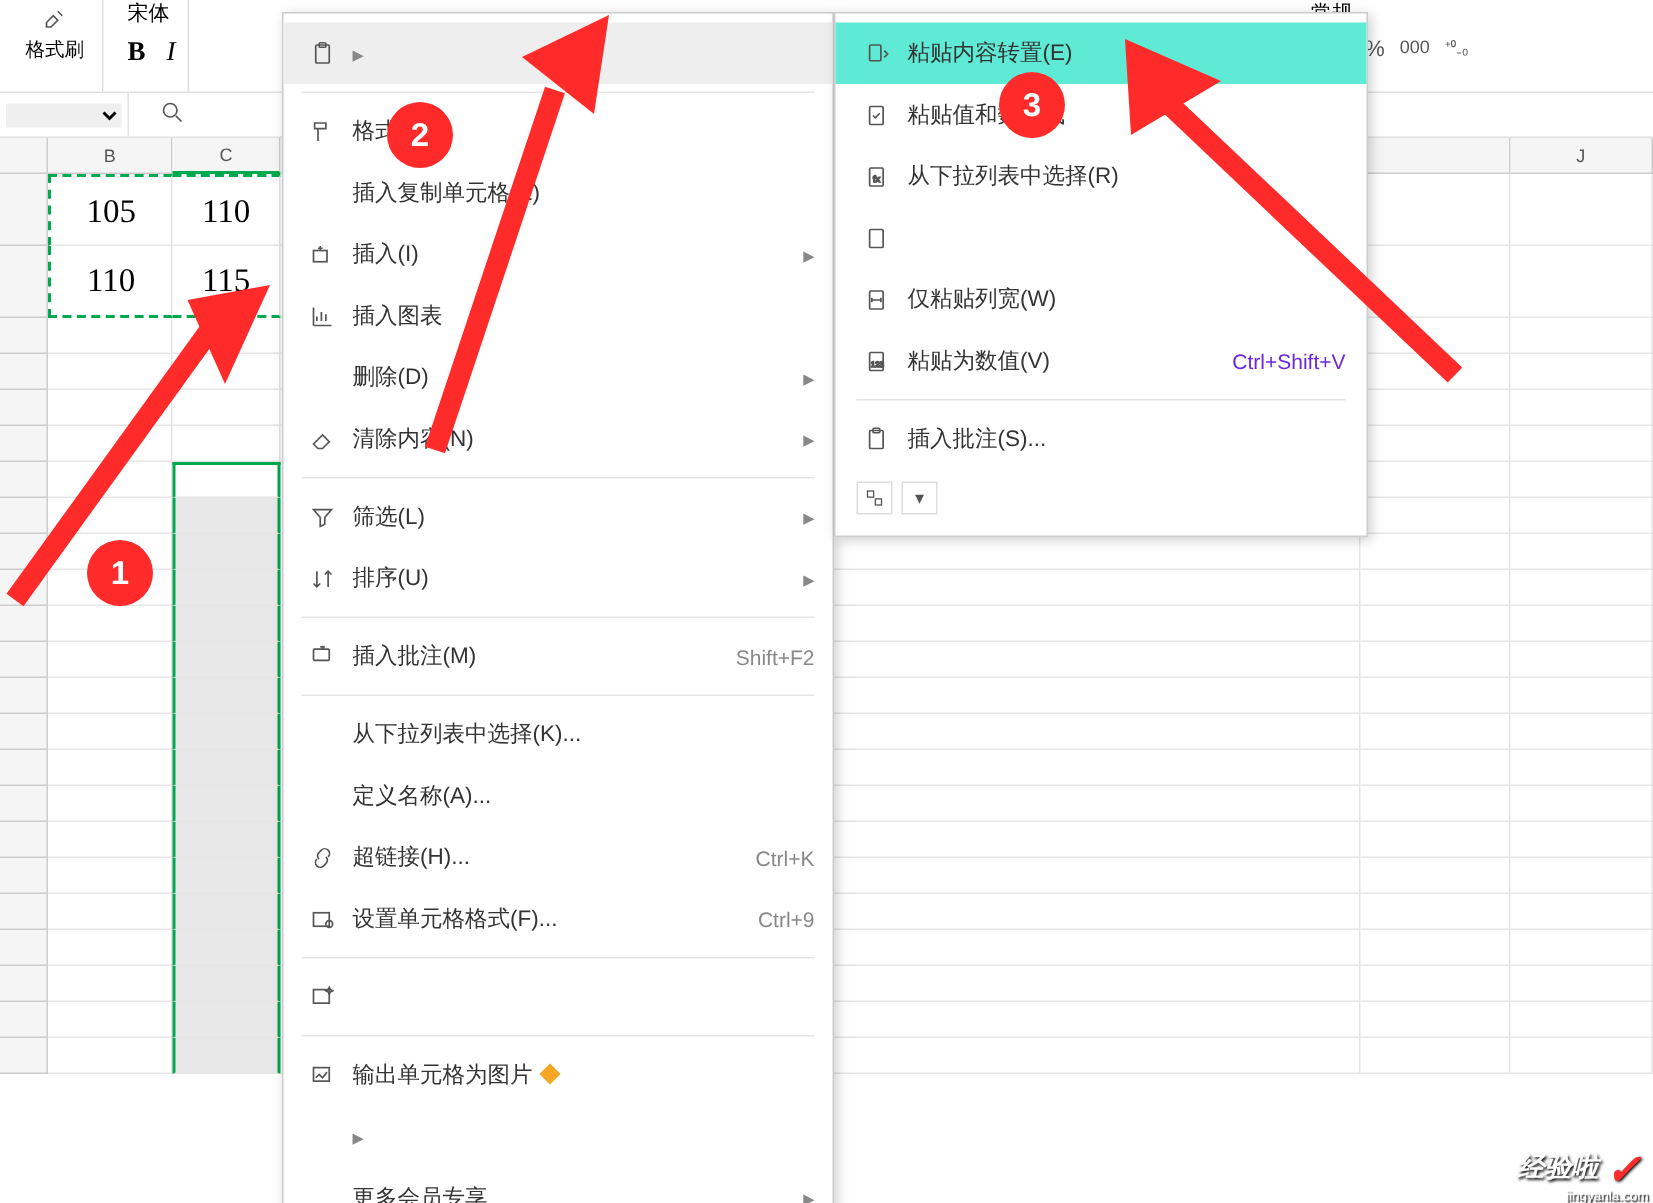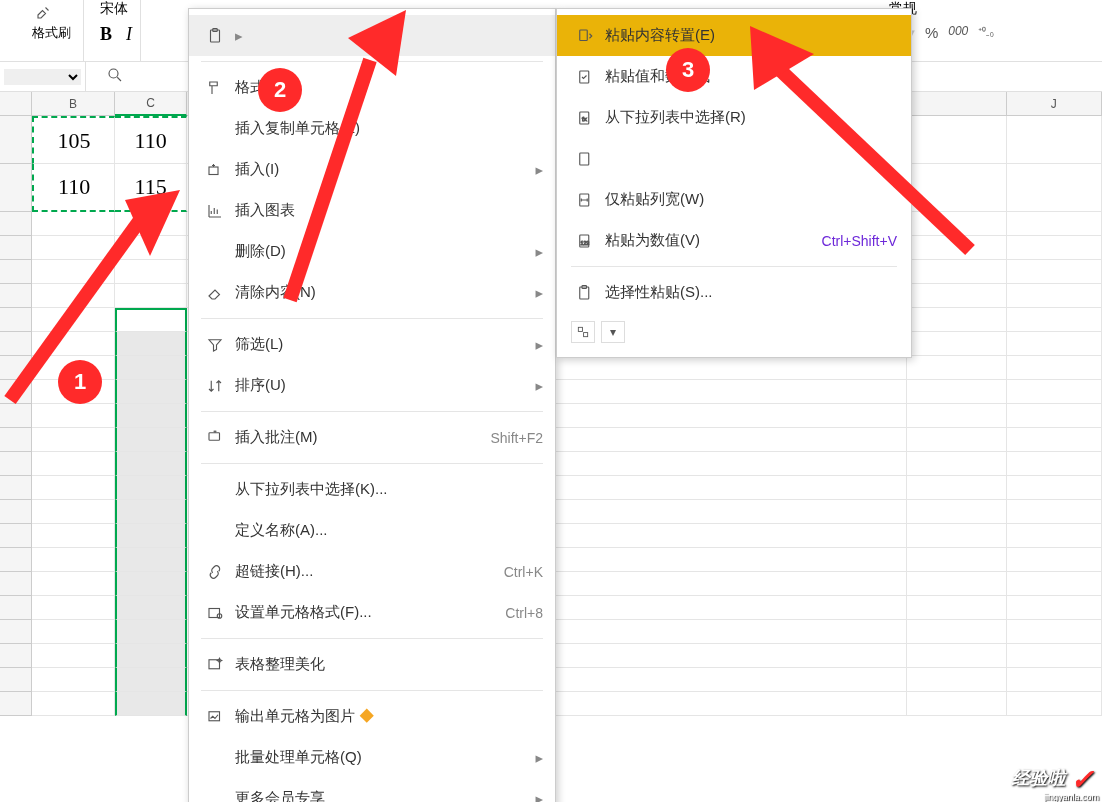--- a/index.html
+++ b/index.html
@@ -3,21 +3,21 @@
 <meta charset="utf-8">
 <style>
   * { box-sizing: border-box; margin: 0; padding: 0; }
   body { font-family: "Microsoft YaHei", sans-serif; font-size: 14px; background: #fff; width: 1102px; height: 802px; overflow: hidden; position: relative; }
   
   .toolbar { display: flex; align-items: center; height: 62px; border-bottom: 1px solid #e0e0e0; padding: 0 5px; gap: 8px; }
   .t-group { display: flex; align-items: flex-start; gap: 6px; padding: 0 8px; border-right: 1px solid #e0e0e0; height: 100%; }
   .t-group:last-child { border-right: none; }
   .t-btn { display: flex; flex-direction: column; align-items: center; gap: 2px; font-size: 12px; cursor: pointer; padding: 2px 4px; }
   .t-icon { width: 20px; height: 20px; display:flex; align-items:center; justify-content:center; color:#555; }
-  .t-label { font-size: 13px; margin-left: 15px; }
+  .t-label { font-size: 13px; }
   .font-name { font-size: 14px; }
   .bold { font-weight: bold; font-family: "Times New Roman"; font-size:18px; }
   .italic { font-style: italic; font-family: "Times New Roman"; font-size:18px; }
   
   .formula-row { display:flex; align-items:center; height:30px; border-bottom:1px solid #e0e0e0; }
   .cell-ref { width:86px; border-right:1px solid #e0e0e0; height:100%; display:flex; align-items:center; padding:0 4px; }
   .cell-ref select { border:none; width:100%; font-size:12px; }
   .zoom-i { margin:0 20px; color:#555; }
   
   .sheet-area { position:relative; }
@@ -46,21 +46,21 @@
   .menu-item { display:flex; align-items:center; height:41px; padding:0 12px; cursor:pointer; font-size:15px; color:#333; }
   .menu-item.hover { background:#eee; }
   .menu-item .m-icon { width:28px; display:flex; align-items:center; justify-content:center; color:#555; }
   .menu-item .m-text { flex:1; padding-left:6px; }
   .menu-item .m-sc { color:#888; font-size:14px; }
   .menu-item .m-arrow { color:#888; margin-left:6px; }
   .menu-sep { height:1px; background:#e5e5e5; margin:5px 12px; }
   
   .submenu { position:absolute; left:556px; top:8px; width:356px; background:#fff; border:1px solid #ccc; box-shadow:2px 2px 8px rgba(0,0,0,.2); z-index:101; padding:6px 0; }
   .sub-item { display:flex; align-items:center; height:41px; padding:0 14px; cursor:pointer; font-size:15px; color:#333; }
-  .sub-item.hover { background:#eab308; }
+  .sub-item.hover { background:#5eead4; }
   .sub-item .m-icon { width:28px; display:flex; align-items:center; justify-content:center; color:#555; }
   .sub-item .m-text { flex:1; padding-left:6px; }
   .sub-item .m-sc { color:#6d28d9; font-size:14px; }
   .sub-sep { height:1px; background:#e5e5e5; margin:5px 14px; }
   .sub-extra { display:flex; padding:8px 14px; gap:6px; }
   .sub-extra .eb { width:24px; height:22px; border:1px solid #ddd; display:flex; align-items:center; justify-content:center; font-size:12px; color:#555; }
   
   .circ { position:absolute; width:44px; height:44px; border-radius:22px; background:#ff2a2a; color:#fff; display:flex; align-items:center; justify-content:center; font-weight:bold; font-size:22px; z-index:200; }
   .c1 { left:58px; top:360px; }
   .c2 { left:258px; top:68px; }
@@ -99,21 +99,21 @@
     </div>
   </div>
   <div style="flex:0 0 724px;"></div>
   <div class="t-group" style="border-right:none;">
     <div style="display:flex; flex-direction:column; gap:6px; align-items:flex-start;">
       <span style="font-size:14px;">常规</span>
       <div style="display:flex; gap:10px; color:#555; font-size:15px;">
         <span>¥</span>
         <span style="color:#ccc;">▾</span>
         <span>%</span>
-        <span style="font-size:12px;font-style:italic;">000</span>
+        <span style="font-size:12px;">000</span>
         <span style="font-size:11px;">⁺⁰₋₀</span>
       </div>
     </div>
   </div>
 </div>
 
 <div class="formula-row">
   <div class="cell-ref">
     <select><option></option></select>
   </div>
@@ -430,45 +430,43 @@
     <span class="m-sc">Ctrl+K</span>
   </div>
   <div class="menu-item">
     <span class="m-icon">
         <svg class="ic" viewBox="0 0 24 24" fill="none" stroke="currentColor" stroke-width="1.5">
           <rect x="4" y="6" width="14" height="12"></rect>
           <circle cx="18" cy="16" r="3"></circle>
         </svg>
       </span>
     <span class="m-text">设置单元格格式(F)...</span>
-    <span class="m-sc">Ctrl+8</span>
+    <span class="m-sc">Ctrl+9</span>
   </div>
   <div class="menu-sep"></div>
   <div class="menu-item">
     <span class="m-icon">
         <svg class="ic" viewBox="0 0 24 24" fill="none" stroke="currentColor" stroke-width="1.5">
           <rect x="4" y="5" width="14" height="12"></rect>
           <path d="M18 3l1 2 2 1-2 1-1 2-1-2-2-1 2-1z"></path>
         </svg>
       </span>
-    <span class="m-text">表格整理美化</span>
   </div>
   <div class="menu-sep"></div>
   <div class="menu-item">
     <span class="m-icon">
         <svg class="ic" viewBox="0 0 24 24" fill="none" stroke="currentColor" stroke-width="1.5">
           <rect x="4" y="5" width="14" height="12"></rect>
           <path d="M6 14l3-3 3 3 4-5"></path>
         </svg>
       </span>
     <span class="m-text"><span>输出单元格为图片</span> <span style="color:#f5a623;">◆</span></span>
   </div>
   <div class="menu-item">
     <span class="m-icon"></span>
-    <span class="m-text">批量处理单元格(Q)</span>
     <span class="m-arrow">▸</span>
   </div>
   <div class="menu-item">
     <span class="m-icon"></span>
     <span class="m-text">更多会员专享</span>
     <span class="m-arrow">▸</span>
   </div>
 </div>
 
 <div class="submenu">
@@ -526,21 +524,21 @@
     <span class="m-sc">Ctrl+Shift+V</span>
   </div>
   <div class="sub-sep"></div>
   <div class="sub-item">
     <span class="m-icon">
         <svg class="ic" viewBox="0 0 24 24" fill="none" stroke="currentColor" stroke-width="1.5">
           <rect x="5" y="4" width="12" height="16" rx="1"></rect>
           <rect x="8" y="2" width="6" height="4" rx="1"></rect>
         </svg>
       </span>
-    <span class="m-text">选择性粘贴(S)...</span>
+    <span class="m-text">插入批注(S)...</span>
   </div>
   <div class="sub-extra">
     <div class="eb">
         <svg width="14" height="14" viewBox="0 0 24 24" fill="none" stroke="currentColor" stroke-width="1.5">
           <rect x="4" y="4" width="7" height="7"></rect>
           <rect x="13" y="13" width="7" height="7"></rect>
         </svg>
       </div>
     <div class="eb">▾</div>
   </div>

